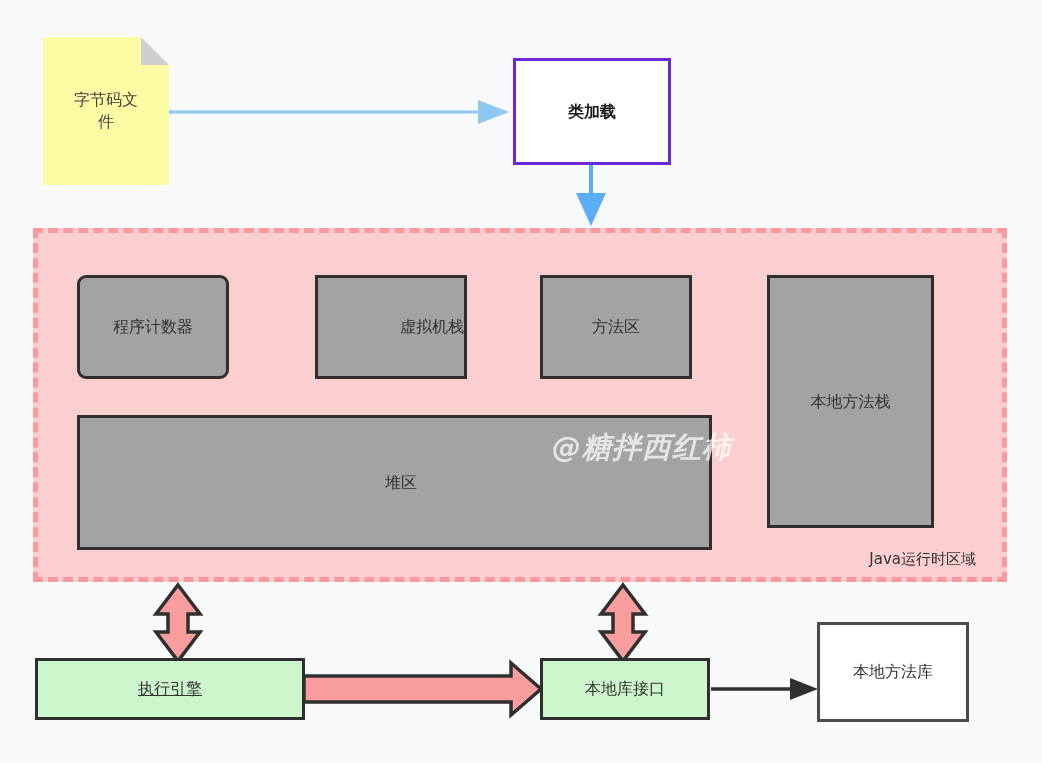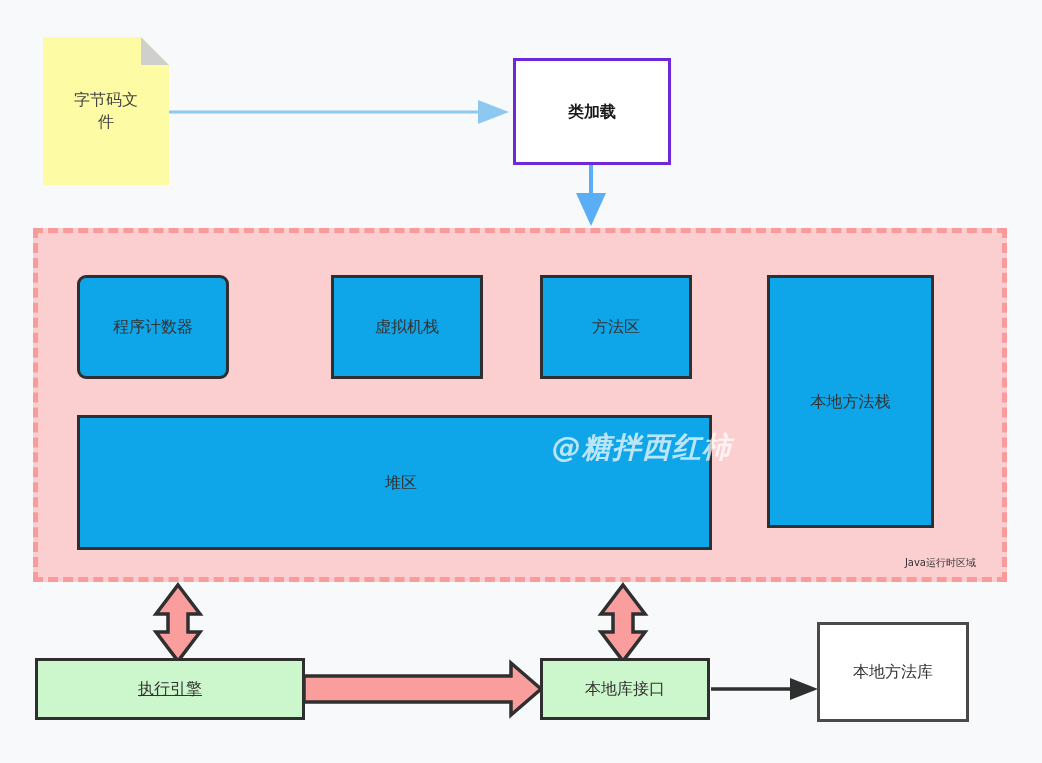--- a/index.html
+++ b/index.html
@@ -66,37 +66,37 @@
   #runtime-area {
     left: 33px; top: 228px; width: 974px; height: 354px;
     background: #fbcfcf;
     border: 5px dashed #fa9a9a;
     display: block;
   }
   #runtime-area-label {
     position: absolute;
     right: 26px;
     bottom: 8px;
-    font-size: 10px;
+    font-size: 15px;
     color: #333;
   }
 
   
   .mem-box {
-    background: #0ea5e9;
+    background: #a3a3a3;
     border: 3px solid #2f2f2f;
     color: #333;
     font-size: 16px;
   }
   #pc-register {
     left: 77px; top: 275px; width: 152px; height: 104px;
     border-radius: 9px;
   }
   #vm-stack {
-    left: 331px; top: 275px; width: 152px; height: 104px;
+    left: 315px; top: 275px; width: 152px; height: 104px; justify-content: flex-end;
   }
   #method-area {
     left: 540px; top: 275px; width: 152px; height: 104px;
   }
   #native-method-stack {
     left: 767px; top: 275px; width: 167px; height: 253px;
   }
   #heap-area {
     left: 77px; top: 415px; width: 635px; height: 135px; padding-left: 13px;
   }

